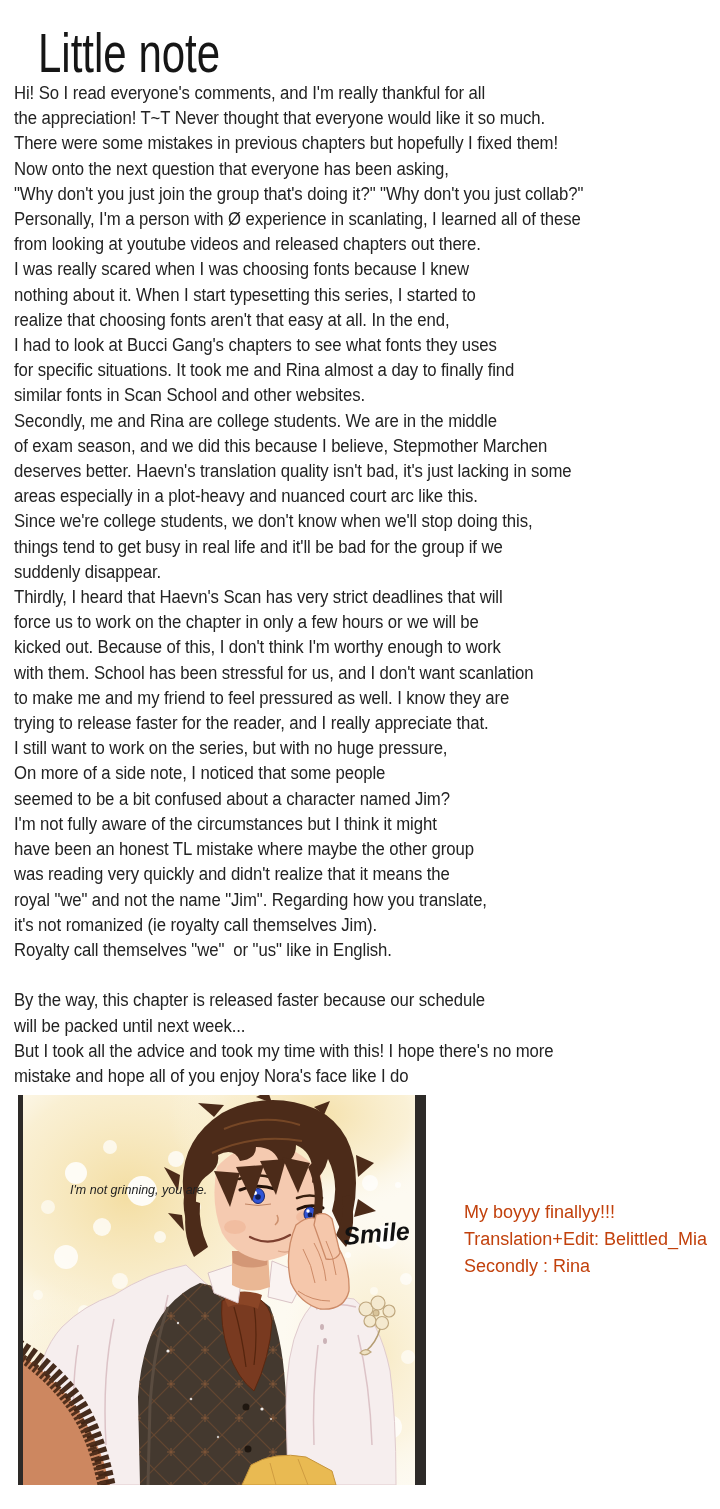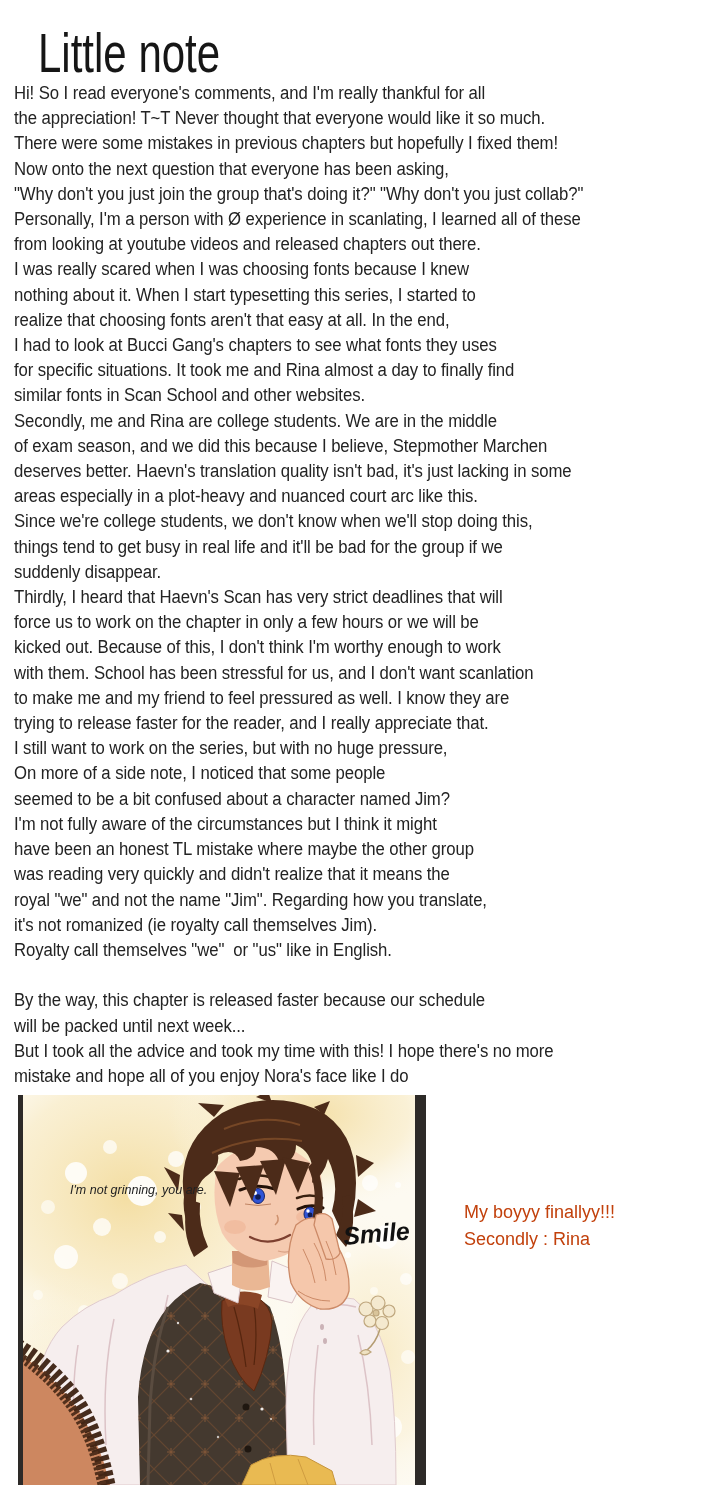--- a/index.html
+++ b/index.html
@@ -245,16 +245,17 @@
         <text x="326" y="150" font-size="25" fill="#111111" font-weight="bold" font-style="italic" transform="rotate(-5 326 150)">Smile</text>
 
         <rect x="0" y="0" width="5" height="390" fill="#2d2a28"></rect>
         <rect x="397" y="0" width="11" height="390" fill="#2d2a28"></rect>
       </g>
     </svg>
   </div>
 
   <div class="credits">
     <div>My boyyy finallyy!!!</div>
+    <div>Translation+Edit: Belittled_Mia</div>
     <div>Secondly : Rina</div>
   </div>
 
 </div>
 
 </body></html>

